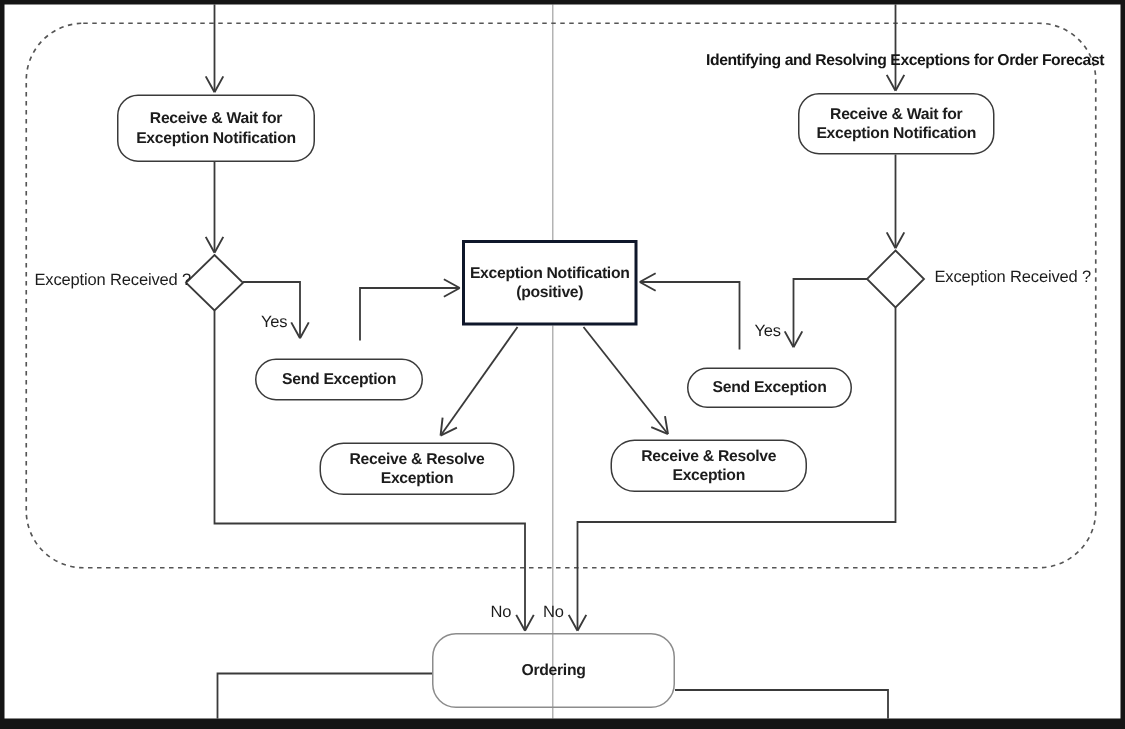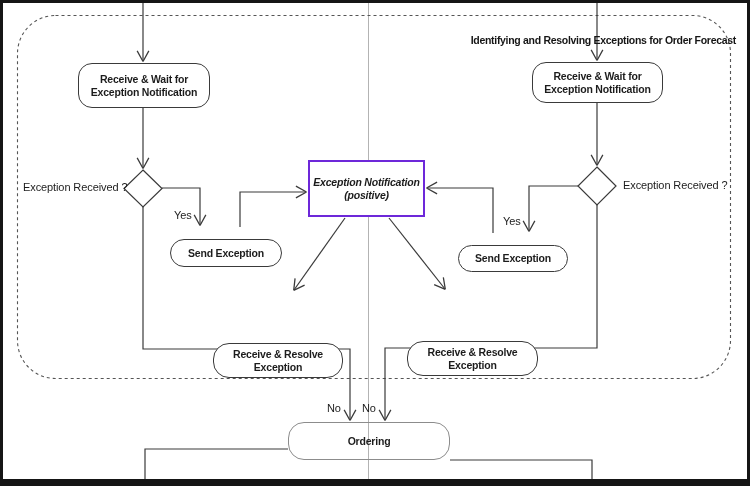--- a/index.html
+++ b/index.html
@@ -20,24 +20,24 @@
     position:absolute; z-index:10;
     display:flex; flex-direction:column; align-items:center; justify-content:center;
     background:#ffffff;
     border:1.4px solid #3a3a3a;
     font-size:10.5px; font-weight:bold; color:#1c1c1c;
     text-align:center; line-height:13px; letter-spacing:-0.2px;
     box-sizing:border-box; padding:2px 2px;
   }
   .rounded { border-radius:14px; }
   .pill    { border-radius:15px;margin-top:12px; }
-  .node.activity-box { border-radius:16px;margin-top:48px; }
+  .node.activity-box { border-radius:16px; }
   #node-exception-notification {
-    border:2px solid #6d28d9; border-radius:0;
-    font-style:italic; font-size:10.5px;
+    border:2px solid #0f172a; border-radius:0;
+    font-size:10.5px;
   }
   #node-ordering {
     background:transparent; border-color:#8c8c8c; border-radius:16px;
   }
   .flow-label {
     position:absolute; z-index:12;
     font-size:11px; color:#1c1c1c; letter-spacing:-0.1px;
     white-space:nowrap;
   }
   #diagram-title {
@@ -102,21 +102,21 @@
   </div>
 
   <div class="node pill" style="left:170px; top:227px; width:112px; height:28px;">Send Exception</div>
 
   <div class="node pill" style="left:458px; top:233px; width:110px; height:27px;">Send Exception</div>
 
   <div class="node activity-box" style="left:213px; top:295px; width:130px; height:35px;">Receive &amp; Resolve Exception</div>
 
   <div class="node activity-box" style="left:407px; top:293px; width:131px; height:35px;">Receive &amp; Resolve Exception</div>
 
-  <div class="node" id="node-ordering" style="left:288px; top:422px; width:162px; height:38px;">Ordering</div>
+  <div class="node" id="node-ordering" style="left:288px; top:422px; width:162px; height:50px;">Ordering</div>
 
   <div class="flow-label" style="left:23px; top:181px;">Exception Received ?</div>
 
   <div class="flow-label" style="left:623px; top:179px;">Exception Received ?</div>
 
   <div class="flow-label" style="left:174px; top:209px;">Yes</div>
 
   <div class="flow-label" style="left:503px; top:215px;">Yes</div>
 
   <div class="flow-label" style="left:327px; top:402px;">No</div>

